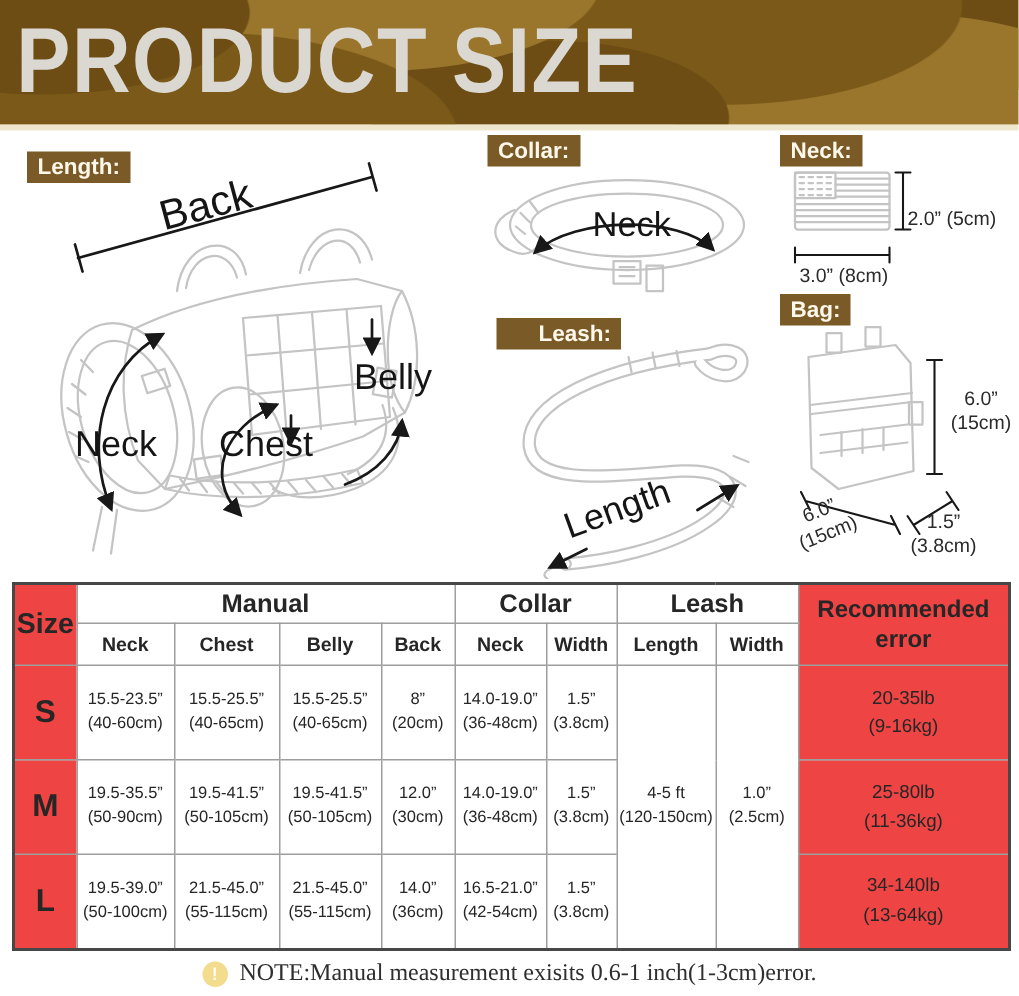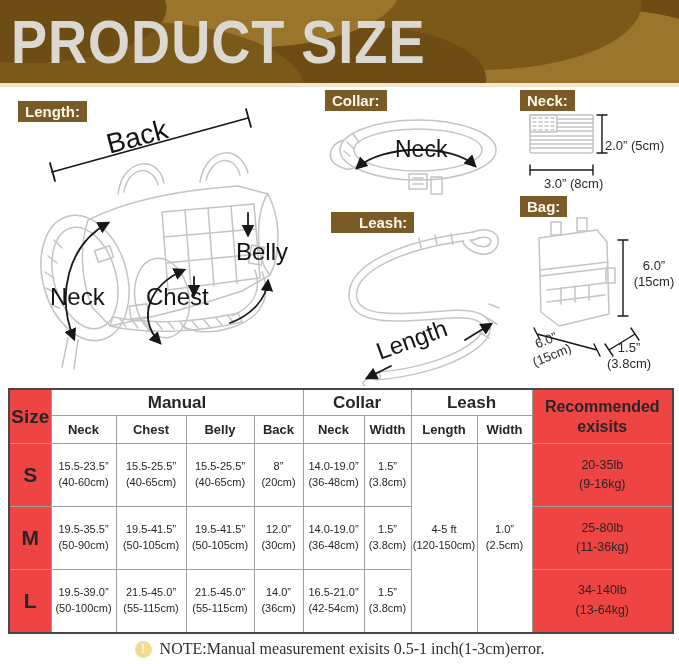--- a/index.html
+++ b/index.html
@@ -38,21 +38,21 @@
   .dim-label{position:absolute;color:#2a2a2a;font-size:13px;white-space:pre-line;
              text-align:center;line-height:1.25;z-index:2;}
 
   .lbl-back{left:98px;top:26px;font-size:28px;transform:rotate(-15deg);}
   .lbl-neck-h{left:42px;top:188px;font-size:24px;}
   .lbl-chest{left:138px;top:188px;font-size:24px;}
   .lbl-belly{left:228px;top:143px;font-size:24px;}
   .lbl-neck-c{left:72px;top:48px;font-size:23px;}
   .lbl-length{left:52px;top:118px;font-size:24px;transform:rotate(-20deg);}
   .lbl-patch-h{left:90px;top:50px;}
-  .lbl-patch-w{left:29px;top:88px;}
+  .lbl-patch-w{left:18px;top:88px;}
   .lbl-bag-h{left:116px;top:64px;width:46px;}
   .lbl-bag-w{left:14px;top:138px;transform:rotate(-22deg);}
   .lbl-bag-d{left:92px;top:146px;}
 
   
   table.size-table{position:absolute;left:8px;top:388px;width:664px;border-collapse:collapse;
      table-layout:fixed;border:2px solid #474747;background:#fff;}
   .size-table th,.size-table td{border:1px solid #9e9e9e;text-align:center;vertical-align:middle;
      white-space:pre-line;color:#262626;padding:0;}
   .group-h{font-size:17px;font-weight:600;height:25px;}
@@ -247,21 +247,21 @@
       <col style="width:55px">
         <col style="width:141px">
     </colgroup>
     <thead>
       <tr>
         <th rowspan="2" class="brown size-h">Size</th>
         <th colspan="4" class="group-h">Manual</th>
         <th colspan="2" class="group-h">Collar</th>
         <th colspan="2" class="group-h">Leash</th>
         <th rowspan="2" class="brown rec-h">Recommended
-exisits</th>
+error</th>
       </tr>
       <tr>
         <th class="sub-h">Neck</th>
         <th class="sub-h">Chest</th>
         <th class="sub-h">Belly</th>
         <th class="sub-h">Back</th>
         <th class="sub-h">Neck</th>
         <th class="sub-h">Width</th>
         <th class="sub-h">Length</th>
         <th class="sub-h">Width</th>
@@ -321,16 +321,16 @@
         <td class="data">1.5”
 (3.8cm)</td>
         <td class="brown weight">34-140lb
 (13-64kg)</td>
       </tr>
     </tbody>
   </table>
 
   <div class="note">
     <span class="note-icon">!</span>
-    <span>NOTE:Manual measurement exisits 0.5-1 inch(1-3cm)error.</span>
+    <span>NOTE:Manual measurement exisits 0.6-1 inch(1-3cm)error.</span>
   </div>
 
 </div>
 
 </body></html>

